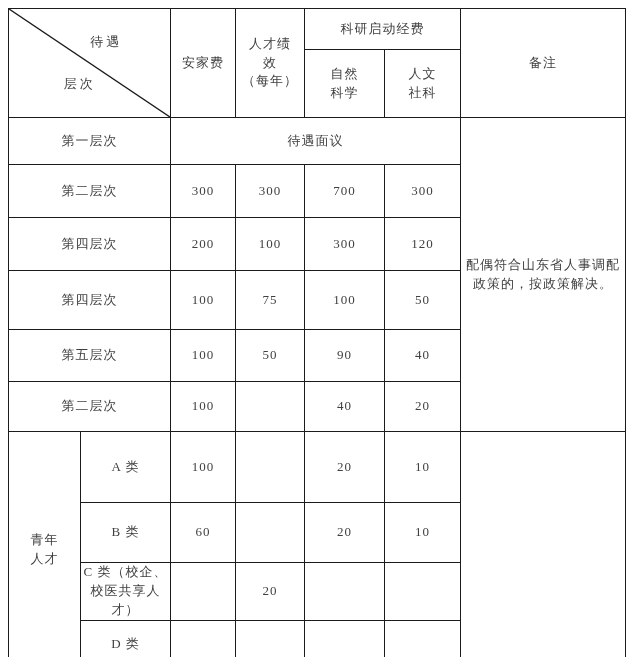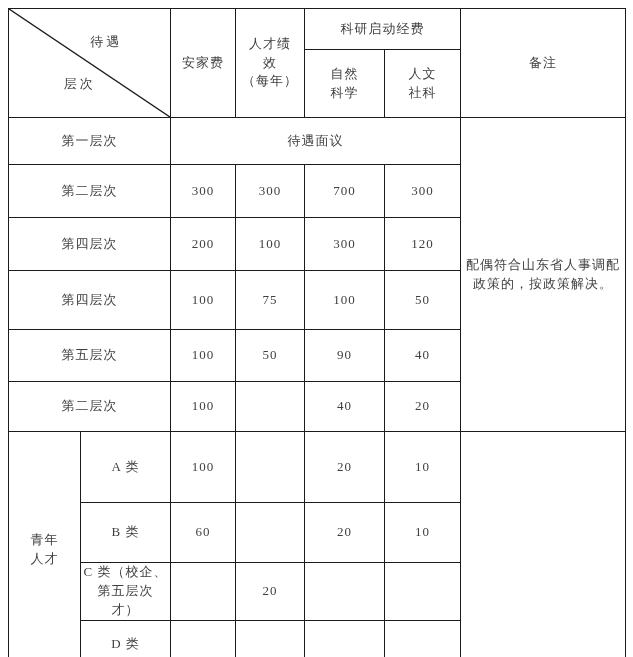--- a/index.html
+++ b/index.html
@@ -177,21 +177,21 @@
       <tr class="y2">
         <td class="lbl">B 类</td>
         <td>60</td>
         <td></td>
         <td>20</td>
         <td>10</td>
       </tr>
 
       <tr class="y3">
         <td class="pre cl">C 类（校企、
-第五层次
+校医共享人
 才）</td>
         <td></td>
         <td>20</td>
         <td></td>
         <td></td>
       </tr>
 
       <tr class="y4">
         <td class="lbl">D 类</td>
         <td></td>

